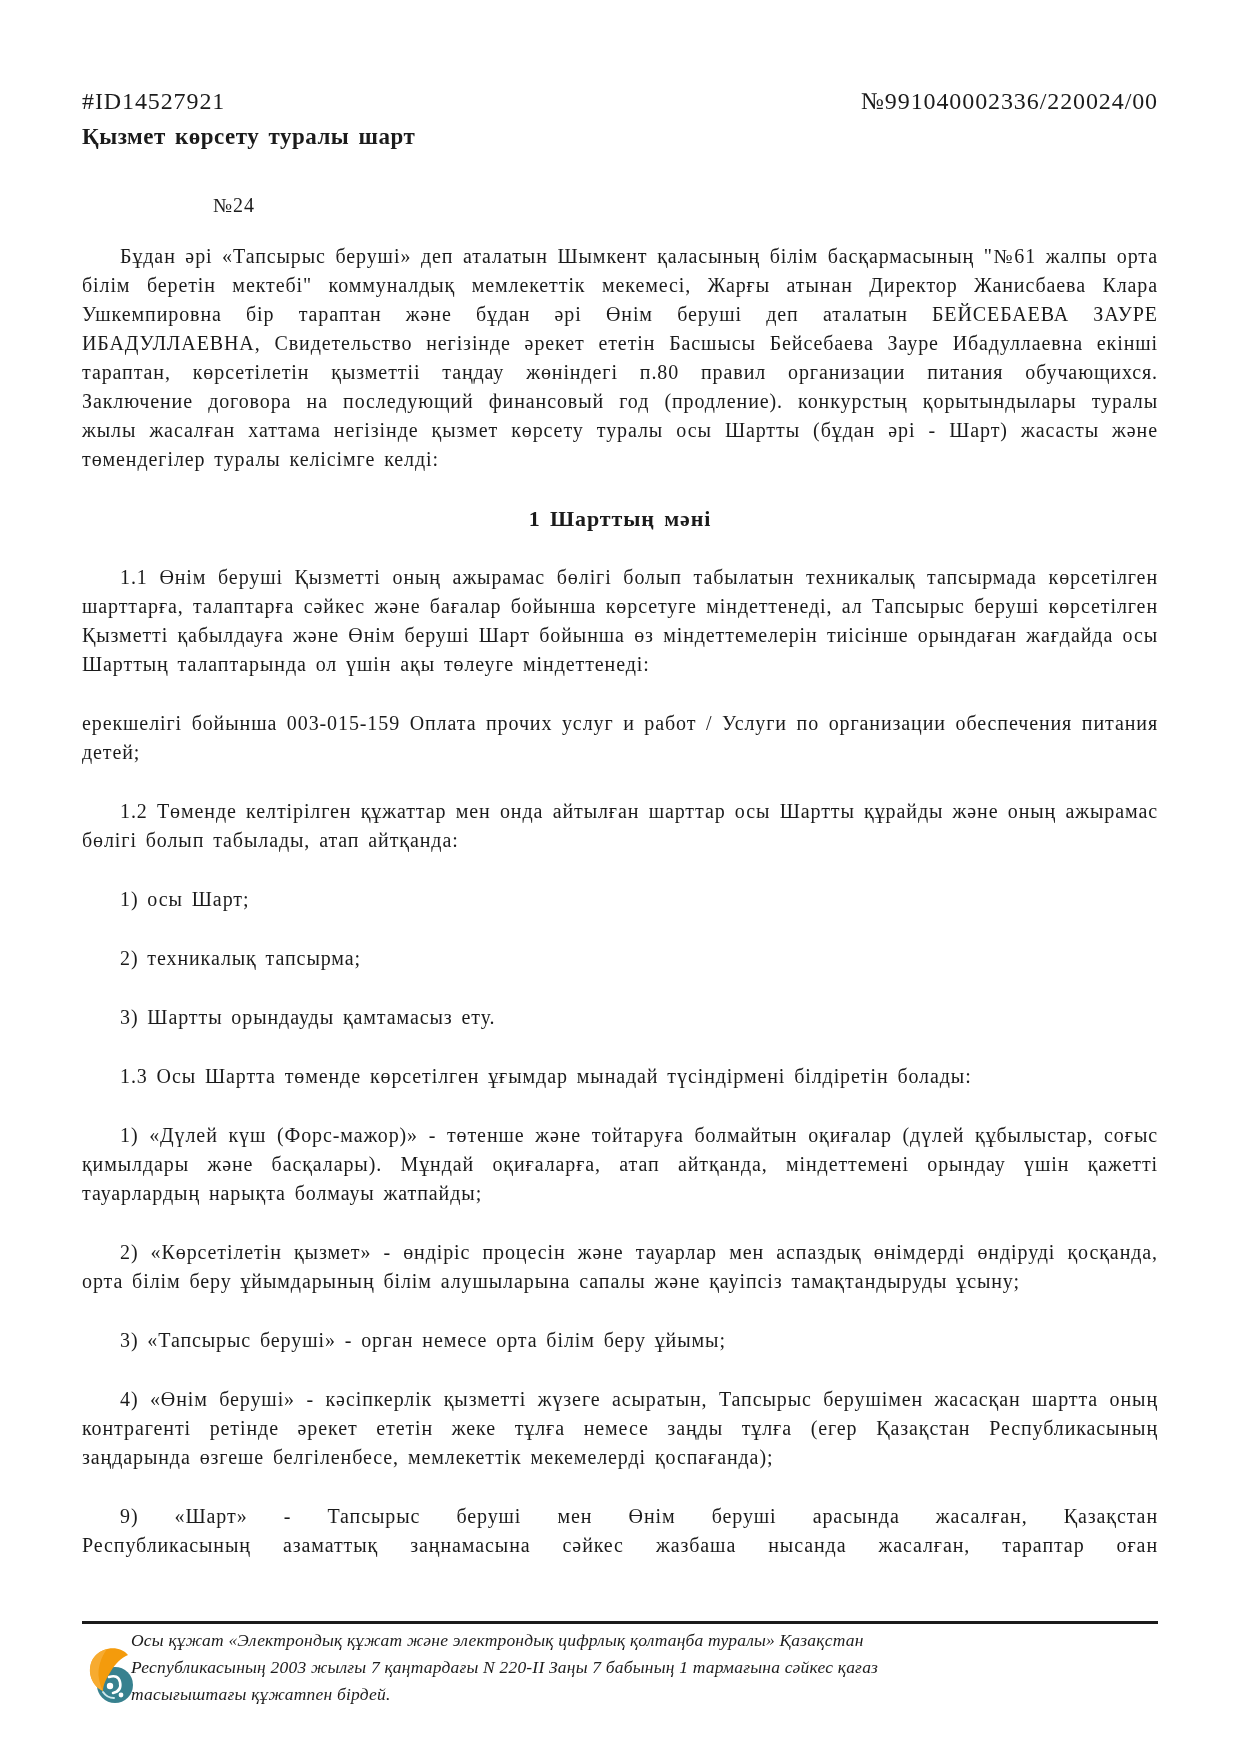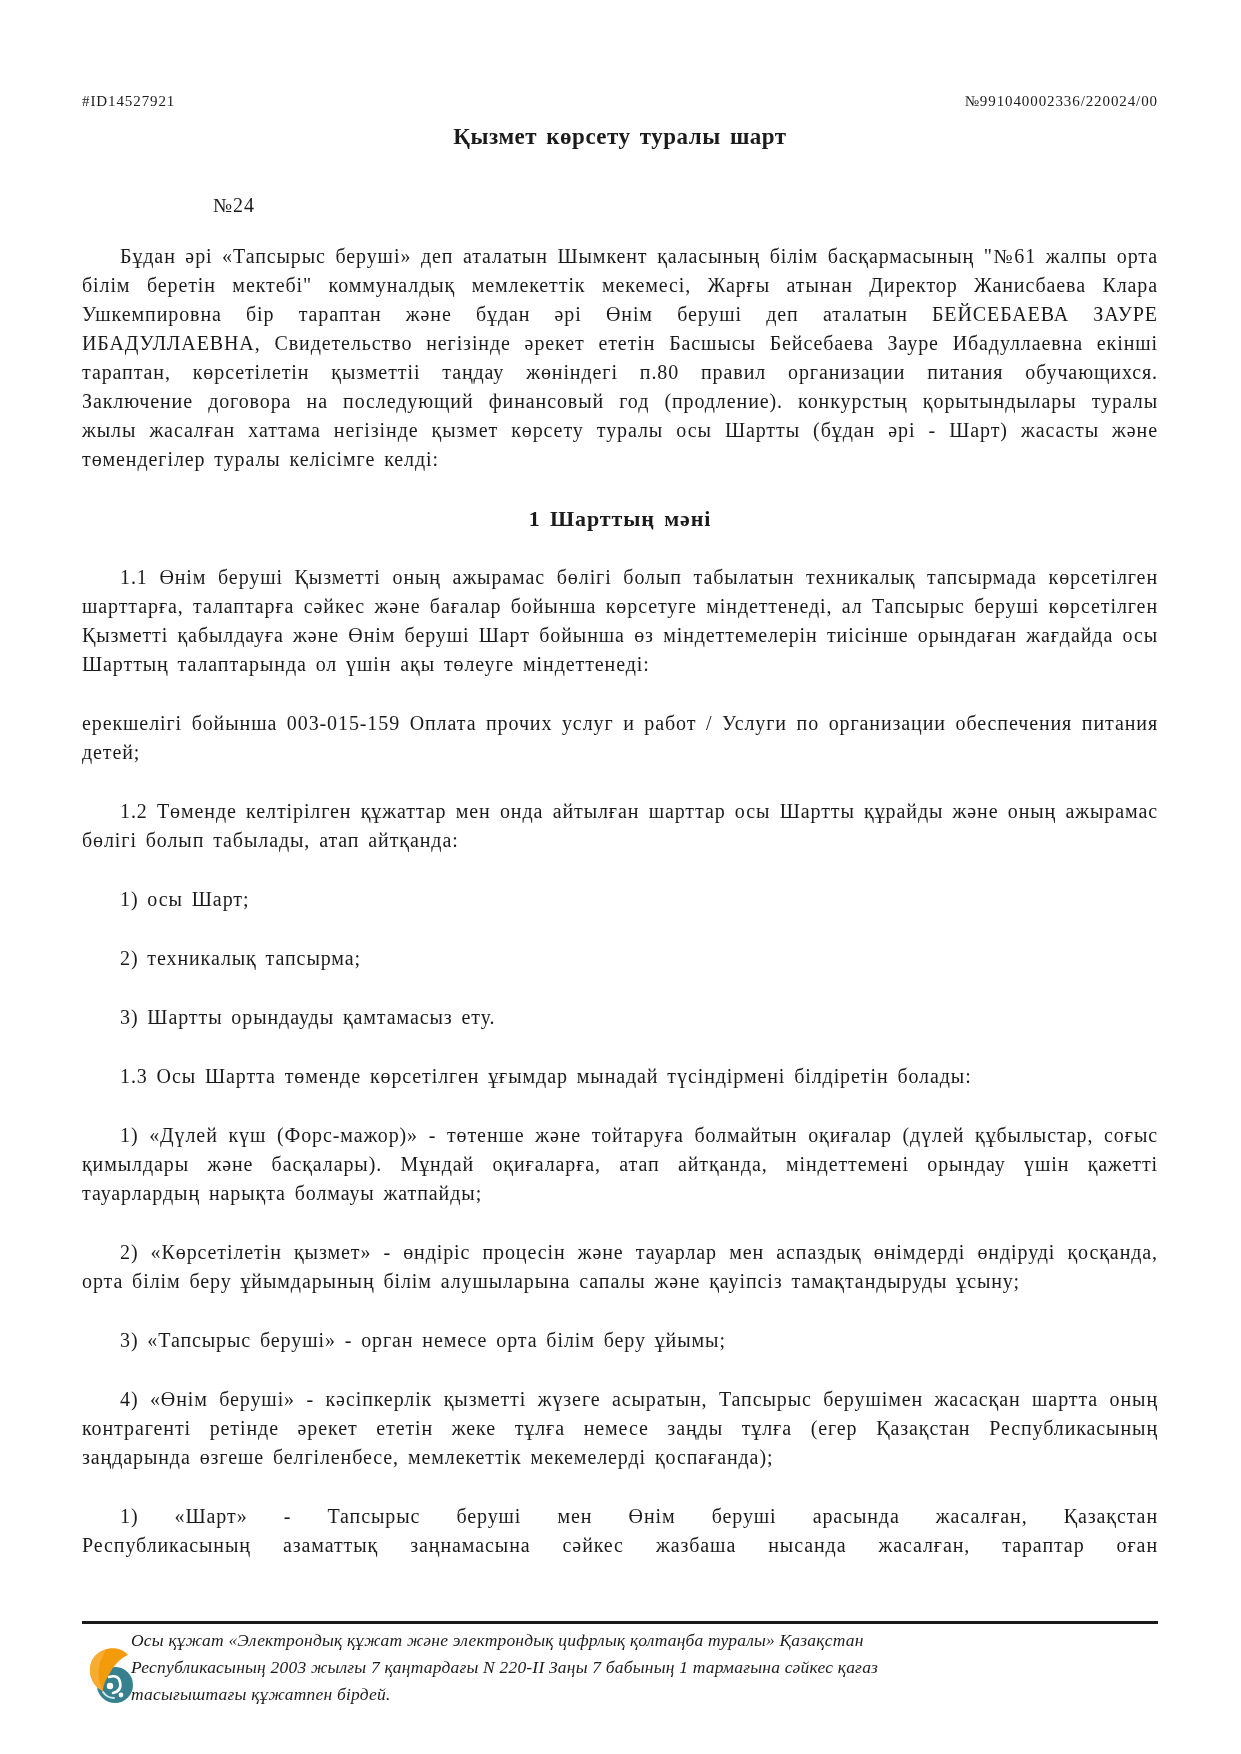--- a/index.html
+++ b/index.html
@@ -12,24 +12,24 @@
     color:#1b1b1b;
     overflow:hidden;
   }
   .content{
     position:absolute;left:82px;top:88px;width:1076px;
     font-size:20px;line-height:29px;
     letter-spacing:0.9px;word-spacing:3px;
   }
   .doc-header{
     display:flex;justify-content:space-between;align-items:flex-start;
-    line-height:26px;font-size:15px;
+    line-height:26px;font-size:24px;
   }
   .doc-title{
-    margin-top:6px;text-align:center;
+    margin-top:6px;text-align:left;
     font-weight:bold;font-size:23px;line-height:34px;letter-spacing:0.5px;
   }
   .contract-no{margin-top:38px;line-height:26px;padding-left:131px;}
   p.para{margin:30px 0 0;text-align:justify;text-indent:38px;}
   p.intro{margin-top:24px;}
   p.noindent{text-indent:0;}
   p.jlast{text-align-last:justify;}
   p.cont{margin-top:0;}
   .section-heading{
     margin-top:30px;text-align:center;font-weight:bold;font-size:22px;line-height:29px;
@@ -70,21 +70,21 @@
     <p class="para noindent">ерекшелігі бойынша 003-015-159 Оплата прочих услуг и работ / Услуги по организации обеспечения питания детей;</p>
     <p class="para">1.2 Төменде келтірілген құжаттар мен онда айтылған шарттар осы Шартты құрайды және оның ажырамас бөлігі болып табылады, атап айтқанда:</p>
     <p class="para">1) осы Шарт;</p>
     <p class="para">2) техникалық тапсырма;</p>
     <p class="para">3) Шартты орындауды қамтамасыз ету.</p>
     <p class="para">1.3 Осы Шартта төменде көрсетілген ұғымдар мынадай түсіндірмені білдіретін болады:</p>
     <p class="para">1) «Дүлей күш (Форс-мажор)» - төтенше және тойтаруға болмайтын оқиғалар (дүлей құбылыстар, соғыс қимылдары және басқалары). Мұндай оқиғаларға, атап айтқанда, міндеттемені орындау үшін қажетті тауарлардың нарықта болмауы жатпайды;</p>
     <p class="para">2) «Көрсетілетін қызмет» - өндіріс процесін және тауарлар мен аспаздық өнімдерді өндіруді қосқанда, орта білім беру ұйымдарының білім алушыларына сапалы және қауіпсіз тамақтандыруды ұсыну;</p>
     <p class="para">3) «Тапсырыс беруші» - орган немесе орта білім беру ұйымы;</p>
     <p class="para">4) «Өнім беруші» - кәсіпкерлік қызметті жүзеге асыратын, Тапсырыс берушімен жасасқан шартта оның контрагенті ретінде әрекет ететін жеке тұлға немесе заңды тұлға (егер Қазақстан Республикасының заңдарында өзгеше белгіленбесе, мемлекеттік мекемелерді қоспағанда);</p>
-    <p class="para jlast">1) «Шарт» - Тапсырыс беруші мен Өнім беруші арасында жасалған, Қазақстан</p>
+    <p class="para jlast">9) «Шарт» - Тапсырыс беруші мен Өнім беруші арасында жасалған, Қазақстан</p>
     <p class="para cont noindent jlast">Республикасының азаматтық заңнамасына сәйкес жазбаша нысанда жасалған, тараптар оған</p>
 
   </div>
 
   <div class="divider"></div>
 
   <div class="footer-logo">
     <svg width="52" height="62" viewBox="0 0 52 62" xmlns="http://www.w3.org/2000/svg">
 
       <circle cx="30" cy="40" r="18" fill="#37818f"></circle>

